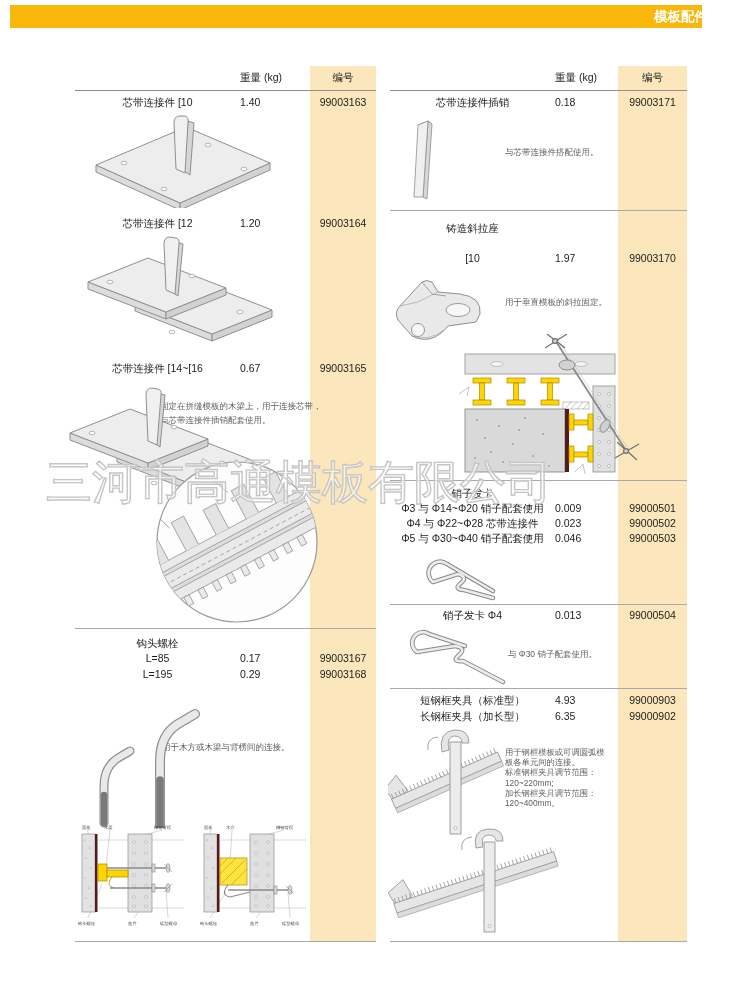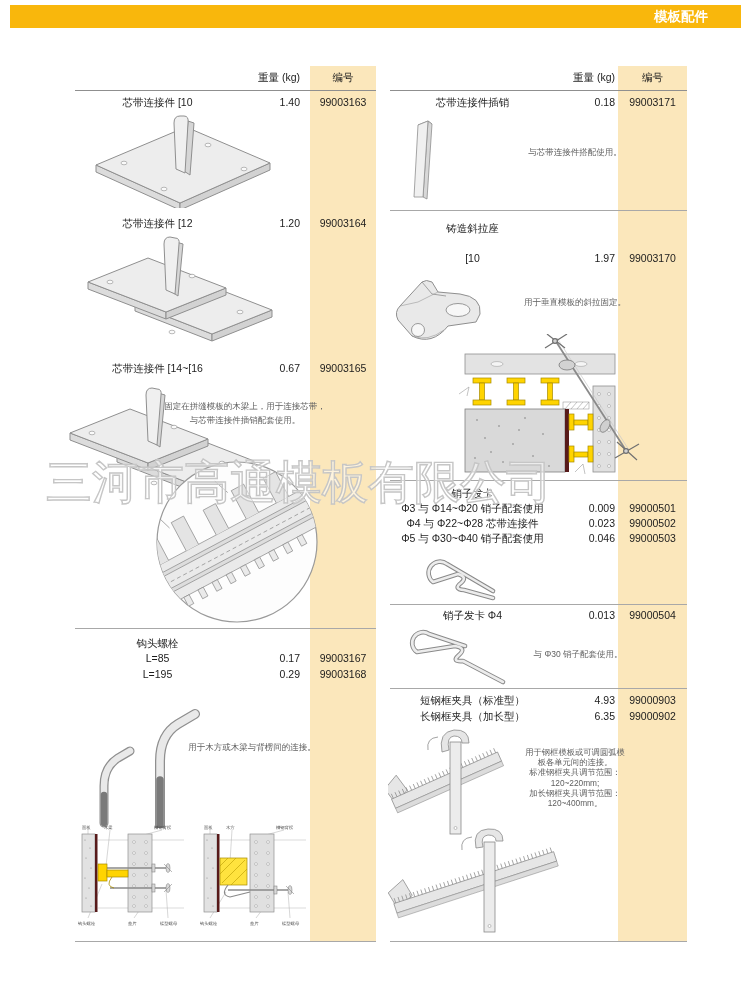--- a/index.html
+++ b/index.html
@@ -1,33 +1,33 @@
 <!DOCTYPE html>
 <html><head>
 <meta charset="utf-8">
 <style>
   html,body{margin:0;padding:0;background:#fff;}
-  .page{position:relative;width:750px;height:983px;background:#fff;overflow:hidden;
-        font-family:"Liberation Sans","DejaVu Sans",sans-serif;color:#1c1c1c;}
+  .page{position:relative;width:678px;height:983px;background:#fff;overflow:hidden;
+        font-family:"Liberation Sans","DejaVu Sans",sans-serif;color:#1c1c1c;padding-left:24px;}
   .topbar{position:absolute;left:10px;top:5px;width:731px;height:23px;background:#F9B70C;
           color:#fff;font-size:13.5px;font-weight:bold;line-height:23px;text-align:right;
           padding-right:33px;box-sizing:border-box;}
   .strip{position:absolute;top:66px;height:875px;background:#FBE7BB;}
   .strip-l{left:310px;width:66px;}
   .strip-r{left:618px;width:69px;}
   .rule{position:absolute;height:1px;background:#a8a8a8;}
   .rule.dark{background:#8f8f8f;}
   .row{position:absolute;display:flex;align-items:flex-start;font-size:10.5px;line-height:13px;}
   .lcol{left:75px;width:301px;}
   .rcol{left:390px;width:297px;}
   .row .name{flex:1;text-align:center;}
-  .row .w{width:60px;text-align:right;}
+  .row .w{width:60px;text-align:left;}
   .lcol .c{width:66px;margin-left:10px;text-align:center;}
   .rcol .c{width:69px;margin-left:3px;text-align:center;}
-  .desc{position:absolute;font-size:8.5px;color:#606060;line-height:14px;white-space:pre-line;text-align:center;}
+  .desc{position:absolute;font-size:8.5px;color:#606060;line-height:14px;white-space:pre-line;}
   .desc.tight{font-size:8.3px;line-height:10.2px;}
   .illus{position:absolute;}
   .watermark{position:absolute;left:46px;top:452px;width:702px;white-space:nowrap;
              font-size:46px;font-weight:400;color:rgba(255,255,255,0.5);
              -webkit-text-stroke:1.4px #c6c6c6;z-index:60;pointer-events:none;}
   svg text{font-family:"Liberation Sans","DejaVu Sans",sans-serif;}
 </style>
 </head>
 <body>
 

